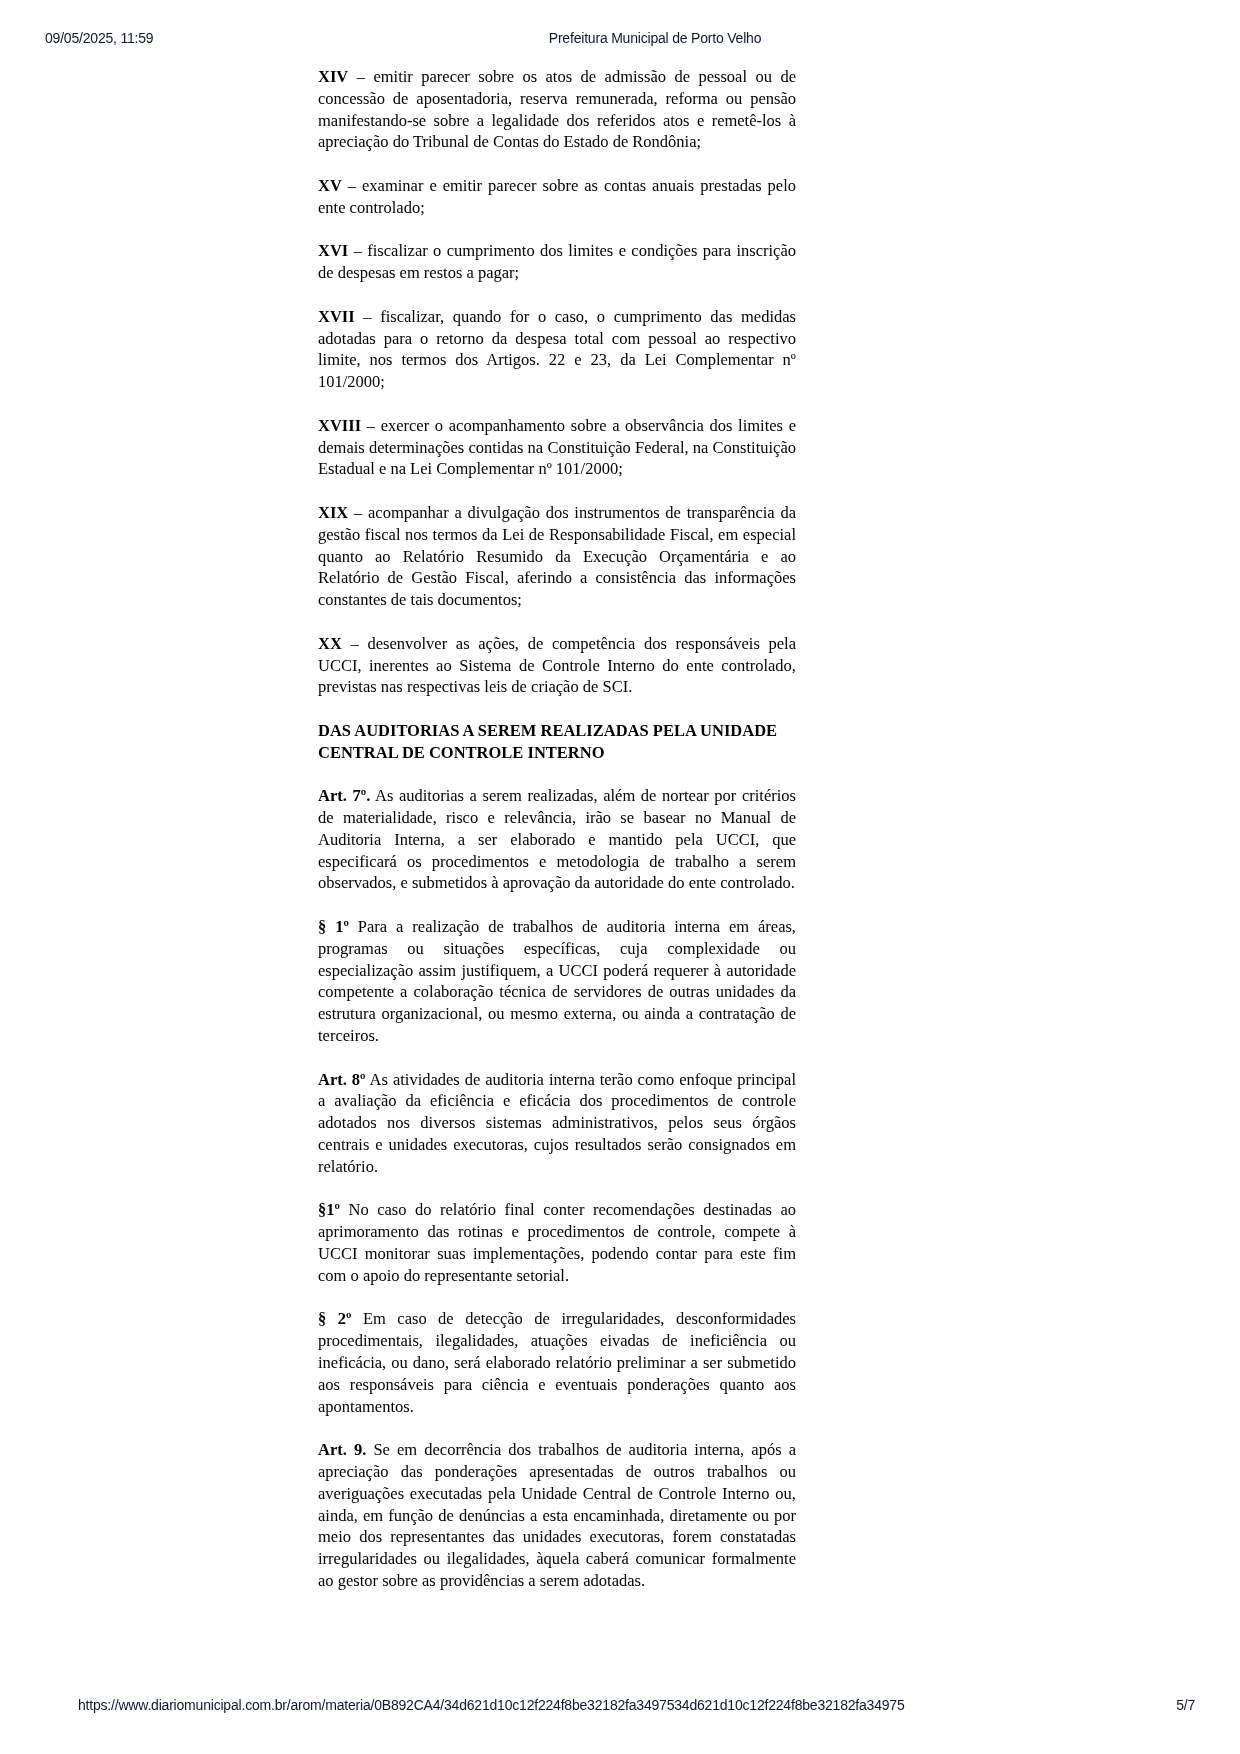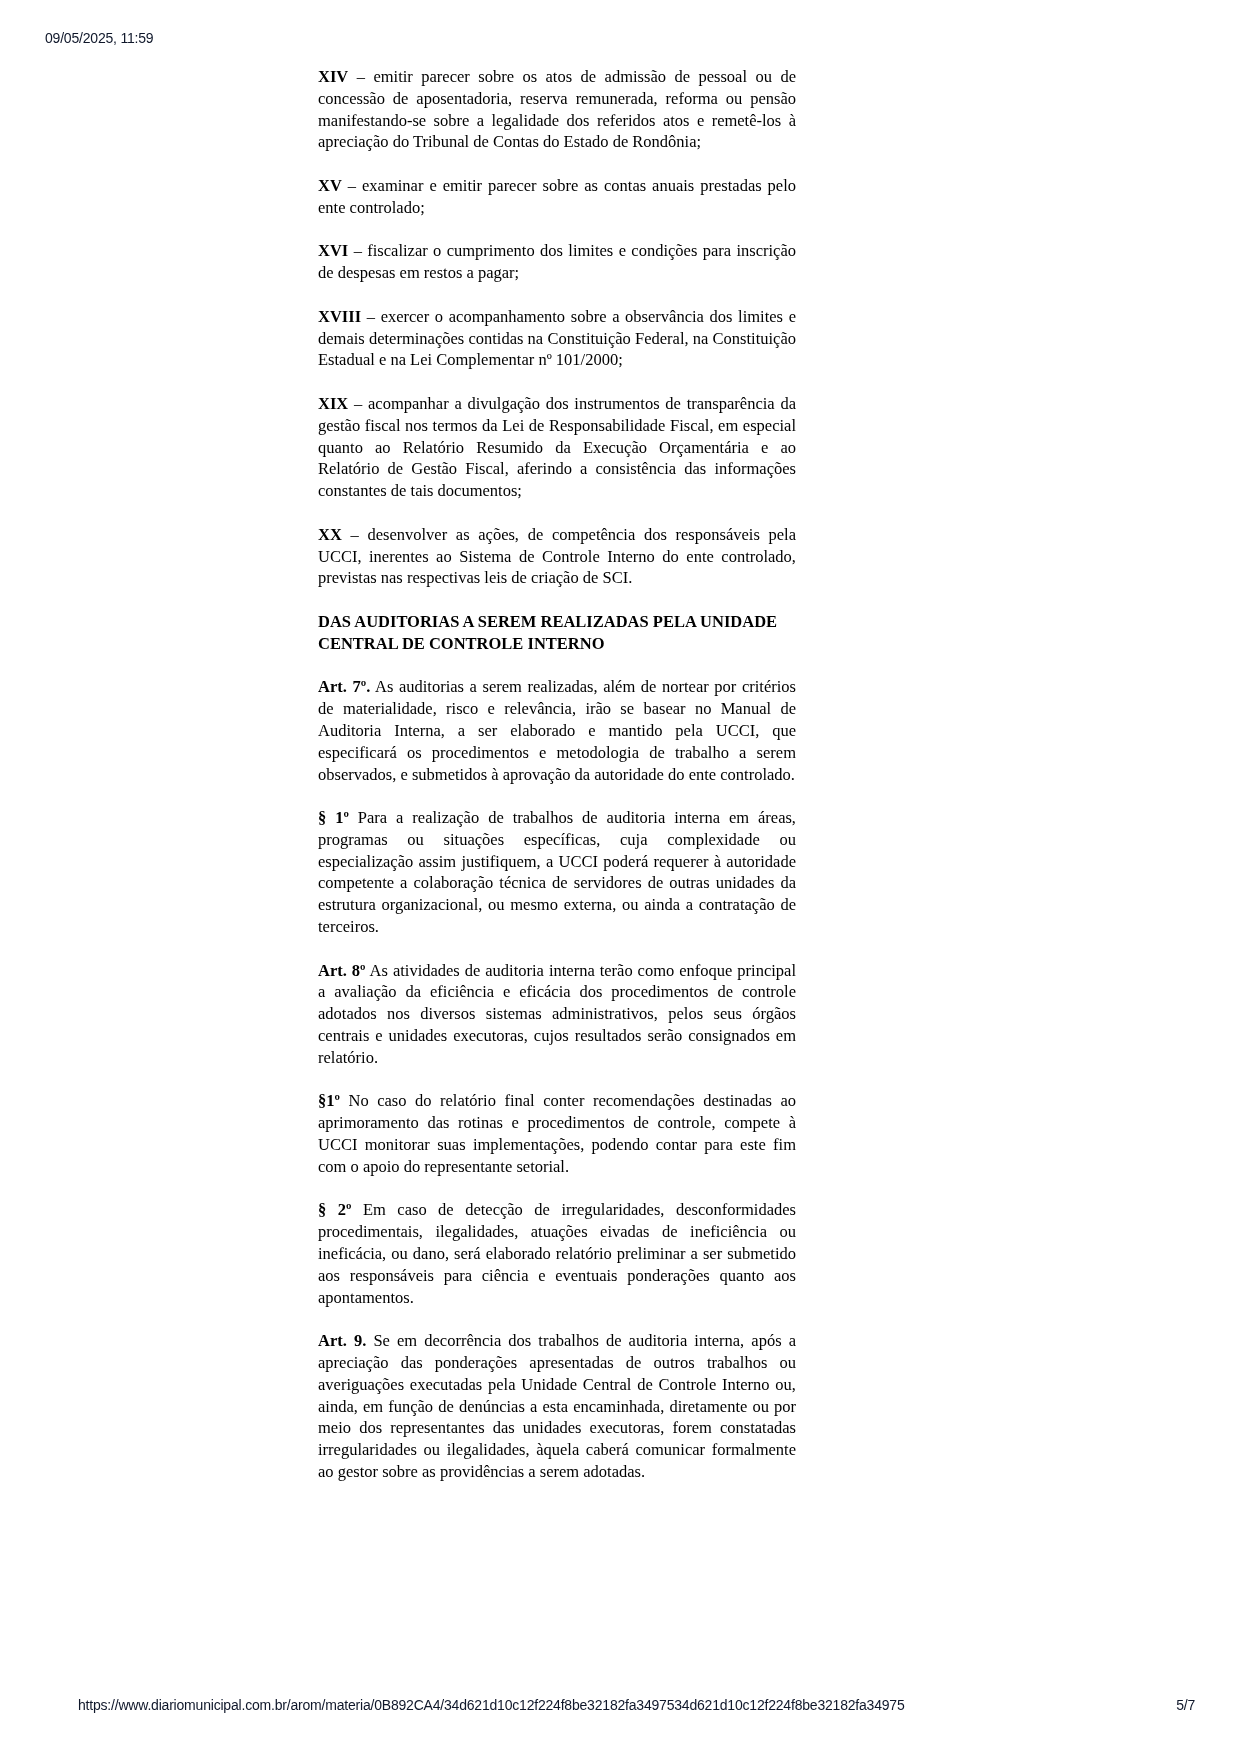--- a/index.html
+++ b/index.html
@@ -58,30 +58,32 @@
     margin-left: 33px;
   }
   .page-footer .footer-url { position: absolute; left: 0; top: 0; }
   .page-footer .page-number { position: absolute; right: 0; top: 0; }
 </style>
 </head>
 <body>
 
 <header class="page-header">
   <span class="meta datetime">09/05/2025, 11:59</span>
+  <span class="meta doc-title">Prefeitura Municipal de Porto Velho</span>
 </header>
 
 <main class="doc-body">
 
   <p class="para"><b>XIV</b><span> – emitir parecer sobre os atos de admissão de pessoal ou de concessão de aposentadoria, reserva remunerada, reforma ou pensão manifestando-se sobre a legalidade dos referidos atos e remetê-los à apreciação do Tribunal de Contas do Estado de Rondônia;</span></p>
 
   <p class="para"><b>XV</b><span> – examinar e emitir parecer sobre as contas anuais prestadas pelo ente controlado;</span></p>
 
   <p class="para"><b>XVI</b><span> – fiscalizar o cumprimento dos limites e condições para inscrição de despesas em restos a pagar;</span></p>
 
+  <p class="para"><b>XVII</b><span> – fiscalizar, quando for o caso, o cumprimento das medidas adotadas para o retorno da despesa total com pessoal ao respectivo limite, nos termos dos Artigos. 22 e 23, da Lei Complementar nº 101/2000;</span></p>
 
   <p class="para"><b>XVIII</b><span> – exercer o acompanhamento sobre a observância dos limites e demais determinações contidas na Constituição Federal, na Constituição Estadual e na Lei Complementar nº 101/2000;</span></p>
 
   <p class="para"><b>XIX</b><span> – acompanhar a divulgação dos instrumentos de transparência da gestão fiscal nos termos da Lei de Responsabilidade Fiscal, em especial quanto ao Relatório Resumido da Execução Orçamentária e ao Relatório de Gestão Fiscal, aferindo a consistência das informações constantes de tais documentos;</span></p>
 
   <p class="para"><b>XX</b><span> – desenvolver as ações, de competência dos responsáveis pela UCCI, inerentes ao Sistema de Controle Interno do ente controlado, previstas nas respectivas leis de criação de SCI.</span></p>
 
   <div class="chapter-heading">
     <div>DAS AUDITORIAS A SEREM REALIZADAS PELA UNIDADE</div>
     <div>CENTRAL DE CONTROLE INTERNO</div>

